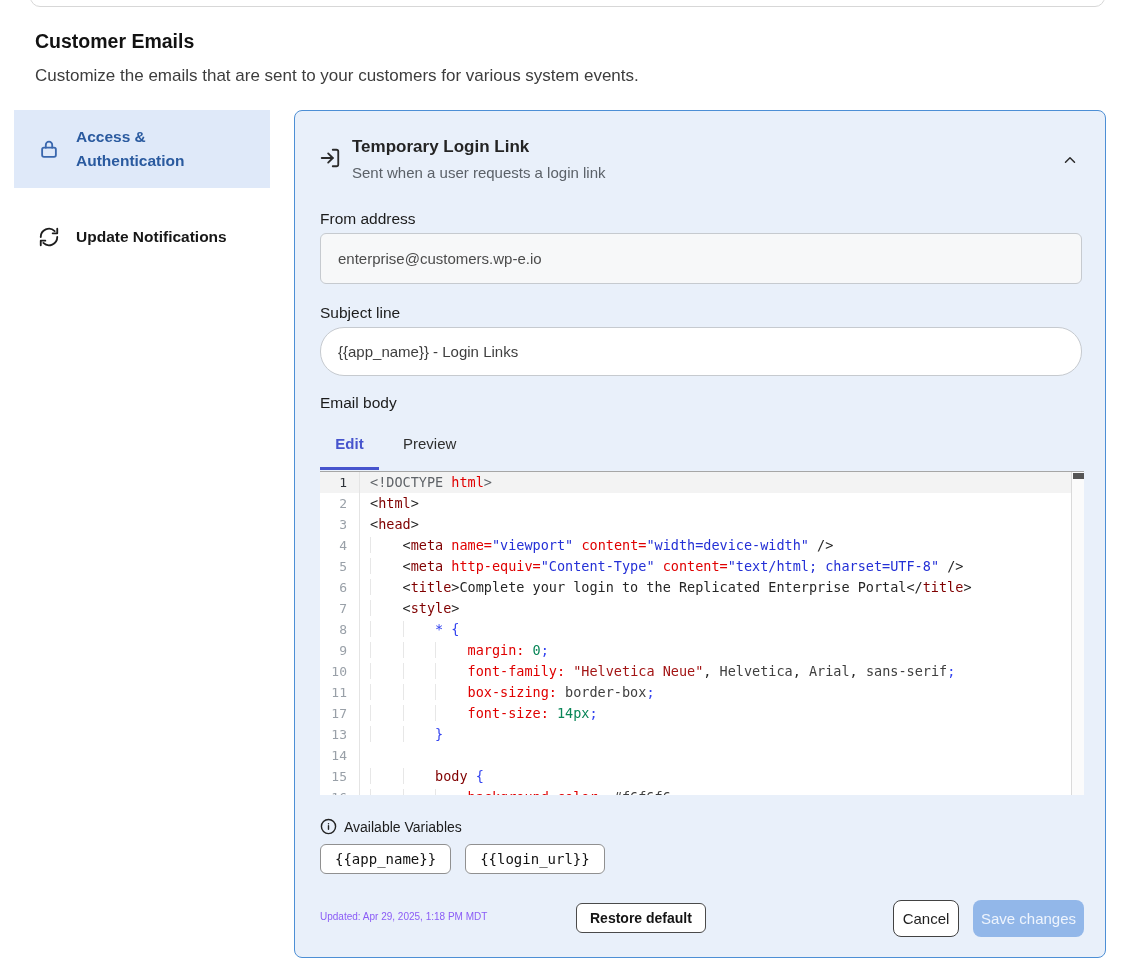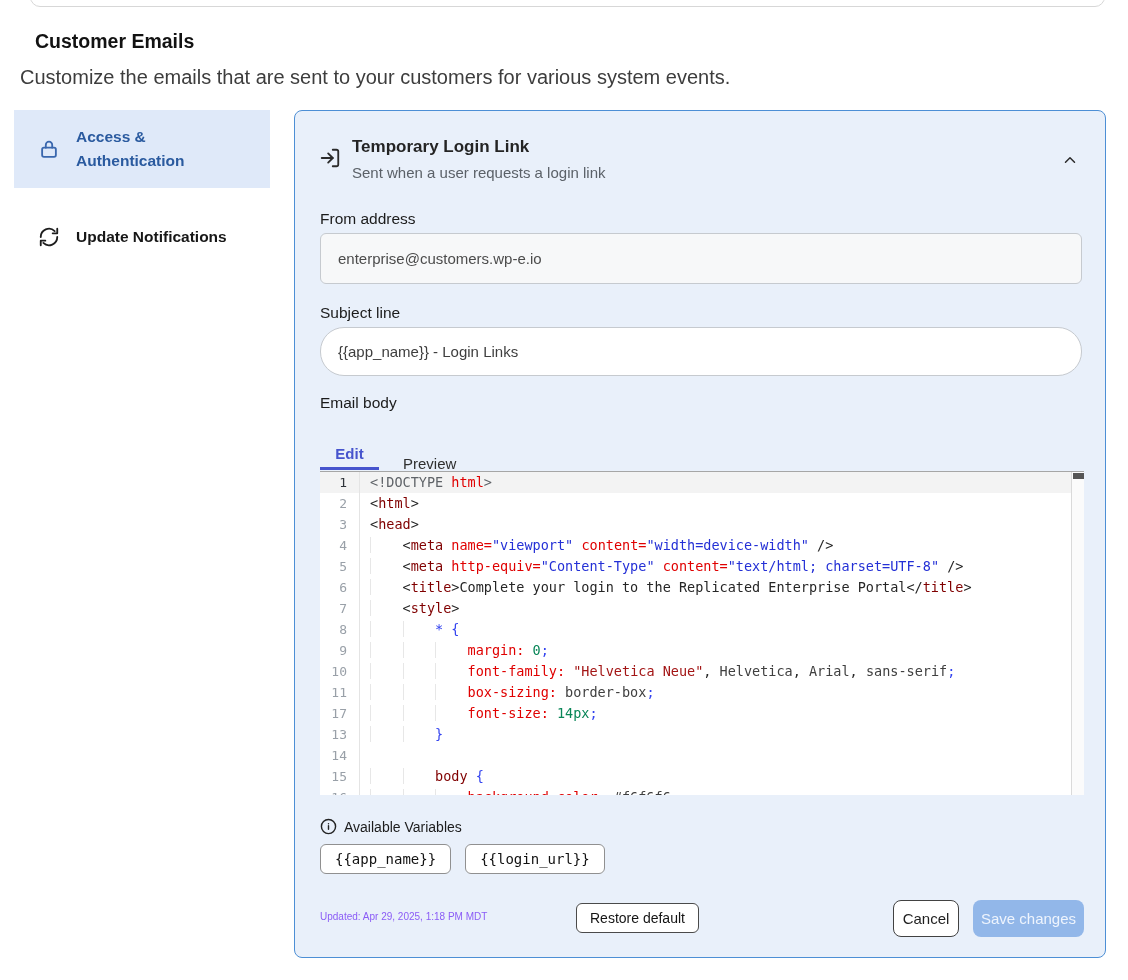--- a/index.html
+++ b/index.html
@@ -11,21 +11,21 @@
     --save-bg:#92b7e9;
   }
   *{margin:0;padding:0;box-sizing:border-box;}
   html,body{width:1128px;height:980px;background:#fff;overflow:hidden;}
   body{position:relative;font-family:"Liberation Sans",sans-serif;color:#1a1a1a;}
 
   .top-card{position:absolute;left:30px;top:-44px;width:1075px;height:51px;background:#fff;
     border:1px solid #d7d7d7;border-radius:10px;}
 
   .page-title{position:absolute;left:35px;top:30px;font-size:19.5px;font-weight:700;color:#121212;}
-  .page-sub{position:absolute;left:20px;top:66px;font-size:20px;color:#3d3d3d;}
+  .page-sub{position:absolute;left:35px;top:66px;font-size:17px;color:#3d3d3d;}
 
   .sidebar{position:absolute;left:14px;top:110px;width:256px;}
   .side-item{display:flex;align-items:center;gap:16px;padding-left:24px;cursor:pointer;}
   .side-item.active{height:78px;background:var(--side-active-bg);border-radius:0;}
   .side-item.active .side-label{color:var(--side-active-text);}
   .side-item.plain{height:62px;margin-top:18px;}
   .side-label{font-size:15.5px;font-weight:600;line-height:1.55;color:#171717;width:160px;}
   .side-icon{flex:0 0 22px;height:22px;}
 
   .panel{position:absolute;left:294px;top:110px;width:812px;height:848px;background:var(--panel-bg);
@@ -40,21 +40,21 @@
   .lbl-from{top:99px;} .lbl-subject{top:193px;} .lbl-body{top:283px;}
   .text-input{position:absolute;left:25px;width:762px;border:1px solid #c6cacf;border-radius:6px;
     font-size:15px;padding-left:17px;font-family:"Liberation Sans",sans-serif;}
   .inp-from{top:122px;height:51px;background:#f7f8f9;color:#4c4c4c;}
   .inp-subject{top:216px;height:49px;background:#ffffff;color:#3e3e3e;border-radius:24px;}
 
   .tabs{position:absolute;left:25px;top:324px;display:flex;}
   .tab{font-size:15px;color:#2f2f2f;background:none;border:none;cursor:pointer;
     font-family:"Liberation Sans",sans-serif;}
   .tab.t-edit{width:59px;text-align:center;font-weight:600;color:var(--tab-accent);}
-  .tab.t-preview{margin-left:24px;margin-top:20px;}
+  .tab.t-preview{margin-left:24px;}
   .tab-underline{position:absolute;left:25px;top:356px;width:59px;height:3px;background:var(--tab-accent);}
 
   .editor{position:absolute;left:25px;top:360px;width:764px;height:324px;background:#fff;
     border-top:1px solid #a6a6a6;overflow:hidden;font-family:"DejaVu Sans Mono",monospace;}
   .gutter-line{position:absolute;left:39px;top:0;bottom:0;width:1px;background:#e4e4e4;}
   .crow{display:flex;height:21px;line-height:21px;font-size:13.5px;white-space:pre;width:751px;}
   .crow.active{background:#f3f3f3;}
   .crow .g{flex:0 0 39px;text-align:right;padding-right:12px;font-size:13px;color:#99a0a8;}
   .crow.active .g{color:#30343a;}
   .crow .c{padding-left:11px;color:#262626;}
@@ -68,21 +68,21 @@
 
   .vars-row{position:absolute;left:25px;top:707px;display:flex;align-items:center;gap:7px;}
   .vars-label{font-size:14px;font-weight:500;color:#1c1c1c;}
   .chips{position:absolute;left:25px;top:733px;display:flex;gap:14px;}
   .chip{height:30px;line-height:28px;padding:0 14px;background:#fff;border:1px solid #909090;
     border-radius:6px;font-family:"DejaVu Sans Mono",monospace;font-size:14px;color:#111;cursor:pointer;}
 
   .updated{position:absolute;left:25px;top:800px;font-size:10px;color:#8b5cf6;}
   .btn{font-family:"Liberation Sans",sans-serif;cursor:pointer;}
   .btn-restore{position:absolute;left:281px;top:792px;height:30px;padding:0 13px;background:#fff;
-    border:1.5px solid #4a4a4a;border-radius:6px;font-size:14px;font-weight:400;color:#141414;}
+    border:1.5px solid #4a4a4a;border-radius:6px;font-size:14px;font-weight:700;color:#141414;}
   .btn-cancel{position:absolute;left:598px;top:789px;width:66px;height:37px;background:#fff;
     border:1.5px solid #424242;border-radius:8px;font-size:15px;color:#1f1f1f;}
   .btn-save{position:absolute;left:678px;top:789px;width:111px;height:37px;background:var(--save-bg);
     border:none;border-radius:8px;font-size:15px;color:#eef4fd;}
   svg{display:block;}
 </style>
 </head>
 <body>
 
 <div class="top-card"></div>

